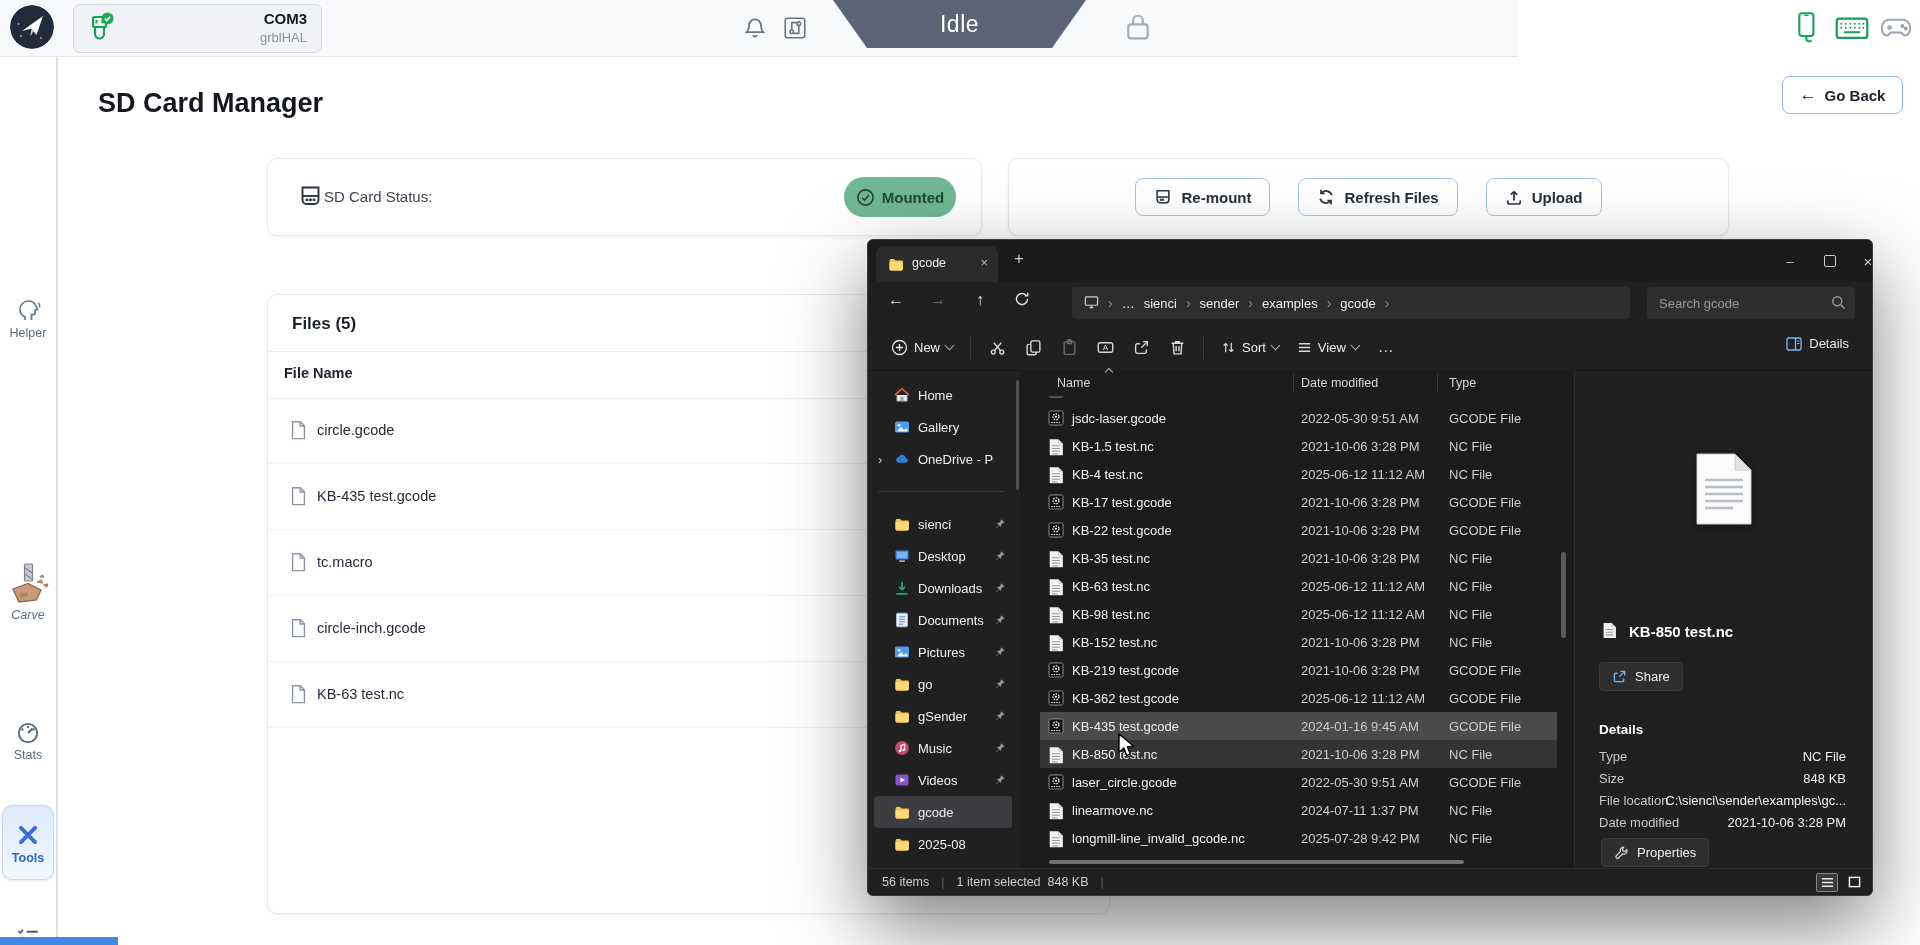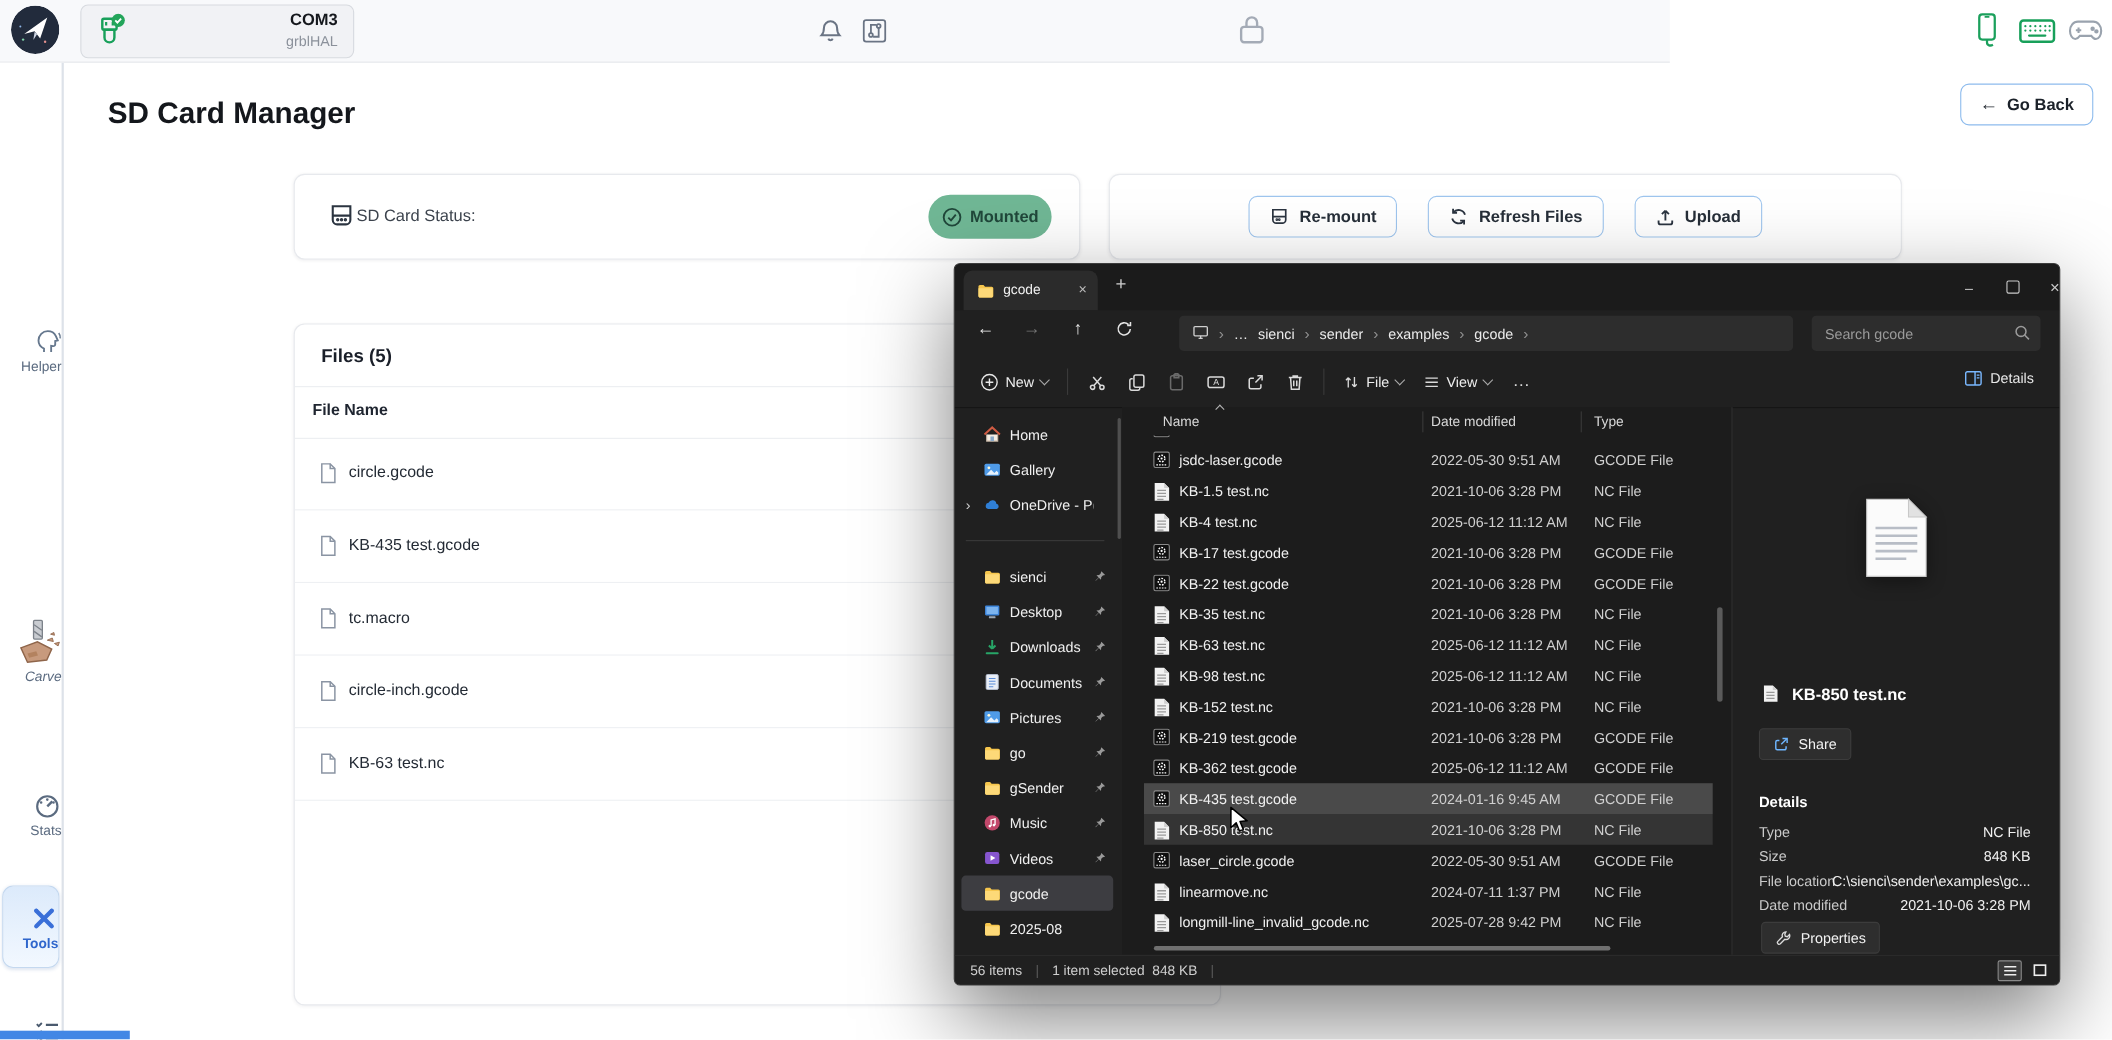--- a/index.html
+++ b/index.html
@@ -15,21 +15,21 @@
   .conn-t .fw{font-size:13px;color:#8b919b;line-height:17px}
   .tb-ic{position:absolute;top:15px;width:26px;height:26px;display:inline-block}
   .bell{left:742px}.circuit{left:782px}.lock{left:1124px;top:12px;width:28px;height:30px}
   .phone{left:1795px;top:11px;width:26px;height:32px}.kbd{left:1835px;top:17px;width:34px;height:23px}.pad{left:1880px;top:17px;width:32px;height:22px}
   .state-flag{position:absolute;left:833px;top:0;width:253px;height:48px;background:#5c6575;
       clip-path:polygon(0 0,100% 0,calc(100% - 34px) 100%,34px 100%);
       display:flex;align-items:center;justify-content:center}
   .state-flag span{color:#fff;font-size:23px;font-weight:300;letter-spacing:.5px}
   
   .sidebar{position:absolute;left:0;top:57px;width:56px;height:888px;background:#fff;border-right:2px solid #dde2e9}
-  .sb-item{position:absolute;left:0;width:56px;display:flex;flex-direction:column;align-items:flex-end;gap:3px;cursor:pointer;padding:4px 0}
+  .sb-item{position:absolute;left:0;width:56px;display:flex;flex-direction:column;align-items:center;gap:3px;cursor:pointer;padding:4px 0}
   .sb-item.active{left:2px;width:50px;background:linear-gradient(180deg,#dceafb,#f2f8ff);border:1px solid #c4d8ef;border-radius:10px;padding:16px 0 14px;box-shadow:0 1px 3px rgba(40,90,160,.15)}
   .sb-ic{width:26px;height:26px}
   .sb-ic.big{width:44px;height:44px}
   .sb-lb{font-size:12.5px;color:#5b6b80}
   .sb-item.active .sb-lb{color:#2f66cc;font-weight:600}
   .blue-strip{position:absolute;left:0;top:937px;width:118px;height:8px;background:#4287e5}
   
   .page-title{position:absolute;left:86px;top:76px;font-size:27px;font-weight:700;color:#14171c;margin:12px}
   .goback{position:absolute;left:1782px;top:76px;width:121px;height:38px;background:#fff;border:1px solid #8dbbed;border-radius:8px;
       font-family:inherit;font-size:15px;font-weight:600;color:#1b2129;display:flex;align-items:center;justify-content:center;gap:8px;cursor:pointer}
@@ -174,20 +174,23 @@
       </svg>
   </span>
   <span class="tb-ic circuit">
     <svg viewBox="0 0 24 24" fill="none" stroke="#6a7484" stroke-width="1.5">
         <rect x="3" y="3" width="18" height="18" rx="2"></rect>
         <circle cx="9" cy="15.5" r="1.6"></circle>
         <circle cx="15.5" cy="8" r="1.6"></circle>
         <path d="M9 13.9V7h4.7M15.5 9.6V17h-4.7"></path>
       </svg>
   </span>
+  <div class="state-flag">
+    <span>Idle</span>
+  </div>
   <span class="tb-ic lock">
     <svg viewBox="0 0 26 28" fill="none" stroke="#a4abb6" stroke-width="2">
         <rect x="4" y="11.5" width="18" height="13" rx="2.5"></rect>
         <path d="M8.5 11.5V8a4.5 4.5 0 0 1 9 0v3.5"></path>
       </svg>
   </span>
   <span class="tb-ic phone">
     <svg viewBox="0 0 24 30" fill="none" stroke="#1ba05c" stroke-width="1.9">
         <rect x="4" y="2" width="13" height="21" rx="2.5"></rect>
         <path d="M8.5 4h4" stroke-width="1.4"></path>
@@ -464,21 +467,21 @@
       <svg viewBox="0 0 16 16" fill="none" stroke="#dadada" stroke-width="1.3">
           <path d="M2.5 4h11M6.2 4V2.6h3.6V4M4 4l.7 10h6.6L12 4"></path>
           <path d="M6.7 6.5v5M9.3 6.5v5"></path>
         </svg>
     </button>
     <div class="xt-sep"></div>
     <div class="xt-grp">
       <svg width="15" height="15" viewBox="0 0 16 16" fill="none" stroke="#dadada" stroke-width="1.3">
           <path d="M5 13V3.5M5 3.5 2.8 6M5 3.5 7.2 6M11 3v9.5M11 12.5 8.8 10M11 12.5 13.2 10"></path>
         </svg>
-      <span>File</span>
+      <span>Sort</span>
         <span class="chev"></span>
     </div>
     <div class="xt-grp">
       <svg width="15" height="15" viewBox="0 0 16 16" stroke="#dadada" stroke-width="1.4">
           <path d="M2 4h12M2 8h12M2 12h12"></path>
         </svg>
       <span>View</span>
         <span class="chev"></span>
     </div>
     <button class="xt-ic" style="color:#dadada;font-size:16px">…</button>

